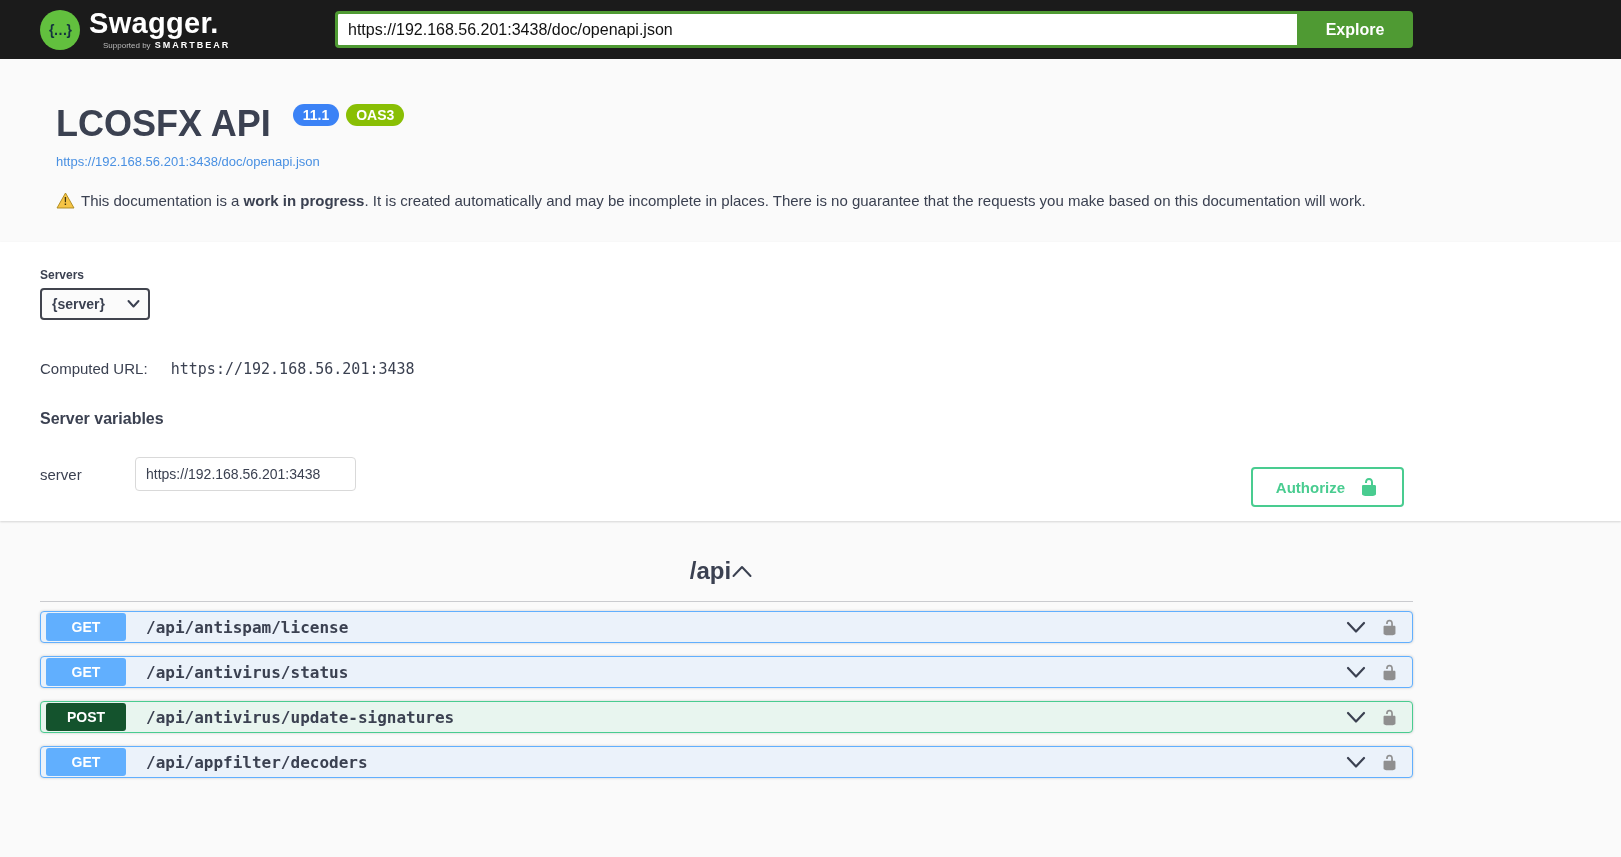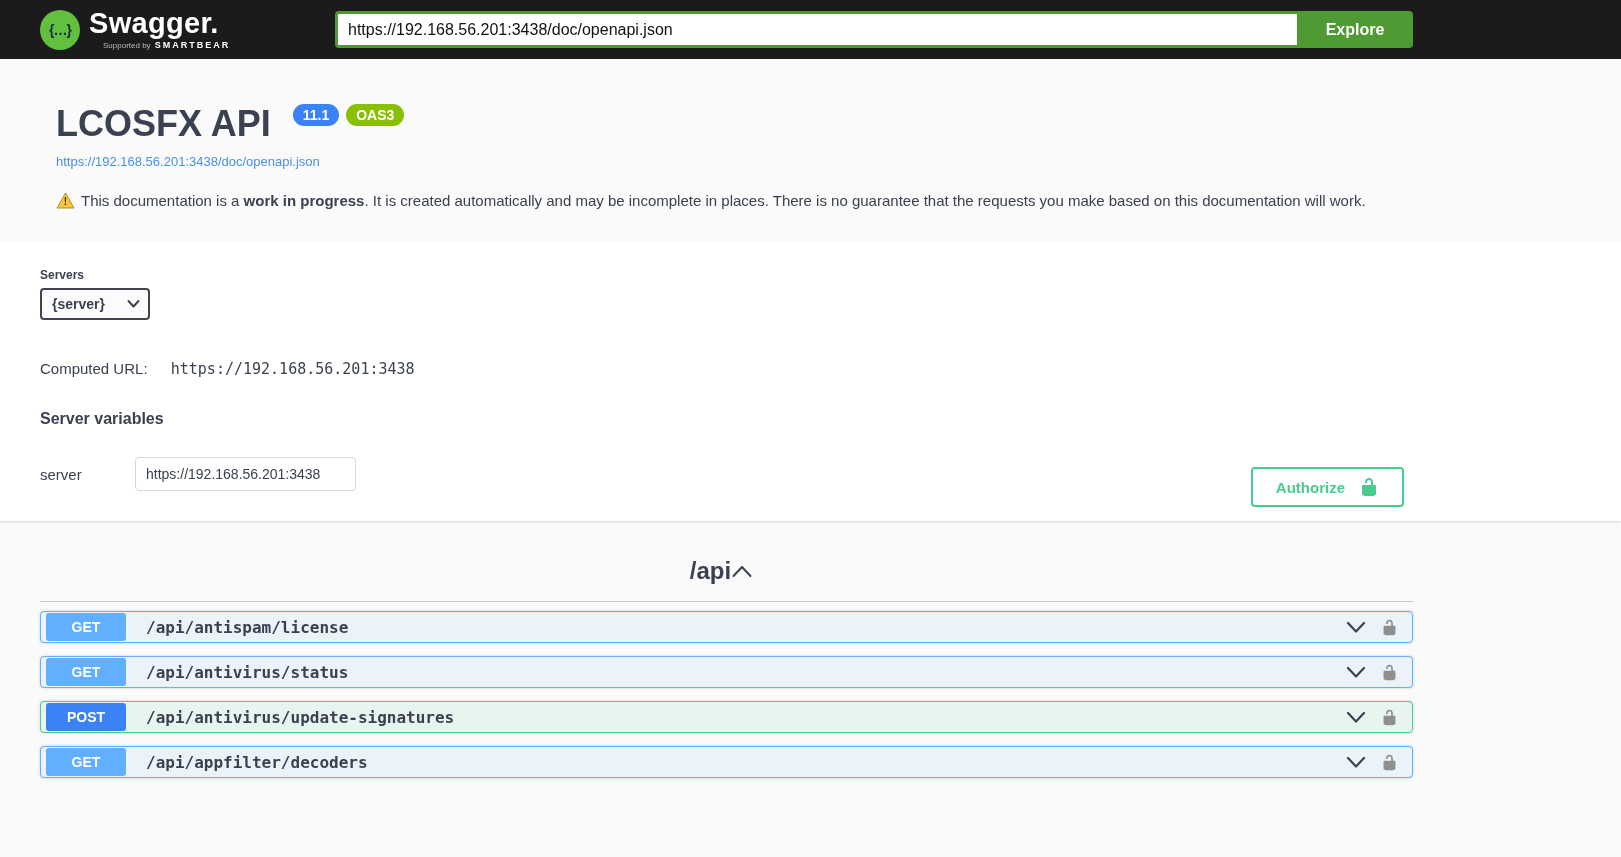--- a/index.html
+++ b/index.html
@@ -106,21 +106,21 @@
     border-radius: 4px; border: 1px solid; margin-bottom: 13px;
     padding: 0 14px 0 5px; box-shadow: 0 0 3px rgba(0,0,0,.19); cursor: pointer;
   }
   .opblock.get  { background: #ebf2fa; border-color: #61affe; }
   .opblock.post { background: #e8f5ef; border-color: #49cc90; }
   .method-badge {
     width: 80px; text-align: center; padding: 6px 0; border-radius: 3px;
     color: #fff; font-size: 14px; font-weight: bold;
   }
   .get  .method-badge { background: #61affe; }
-  .post .method-badge { background: #3b82f6; }
+  .post .method-badge { background: #14532d; }
   .op-path {
     flex: 1; margin-left: 20px; font-family: "DejaVu Sans Mono", monospace;
     font-weight: bold; font-size: 16px; color: #3b4151;
   }
   .op-icons { display: flex; align-items: center; gap: 15px; }
   .op-icons .iconbtn { background: none; border: none; padding: 0; line-height: 0; cursor: pointer; }
 </style>
 </head>
 <body>
 

